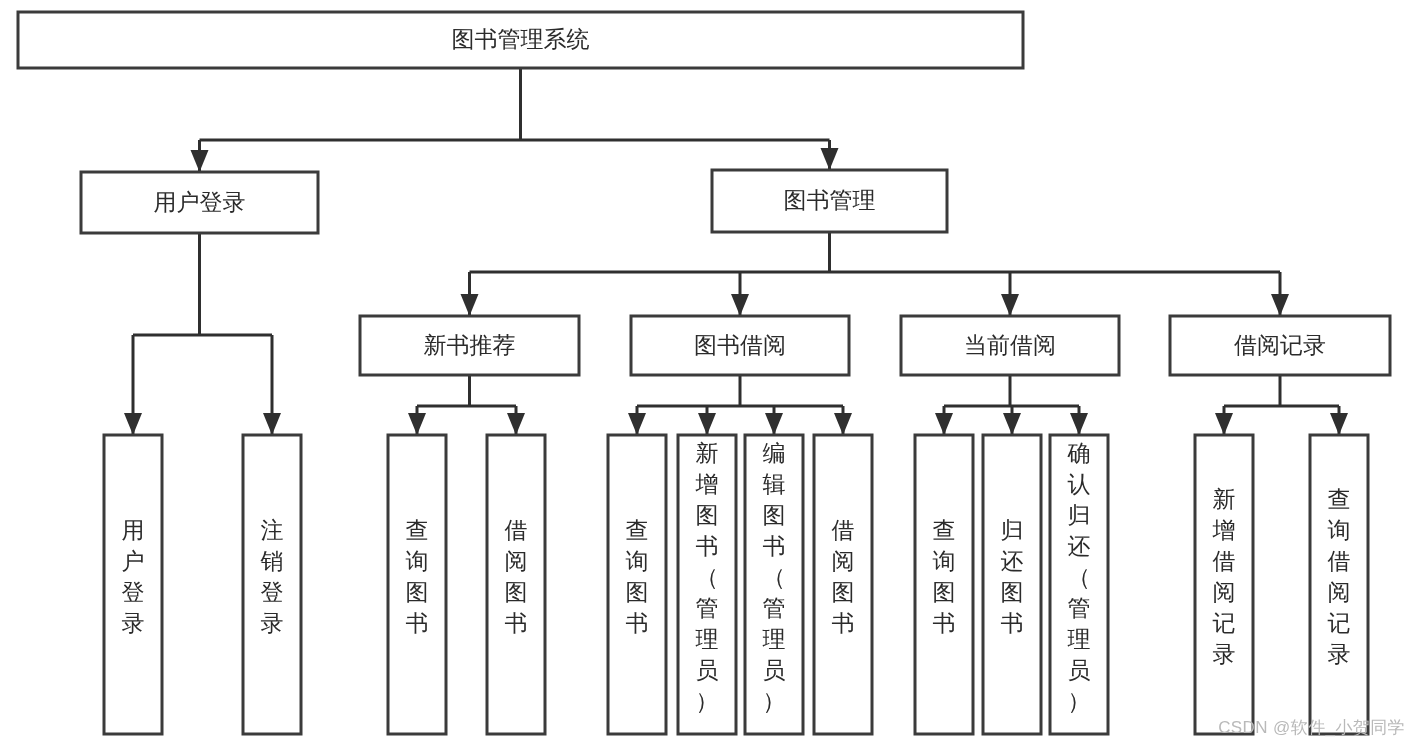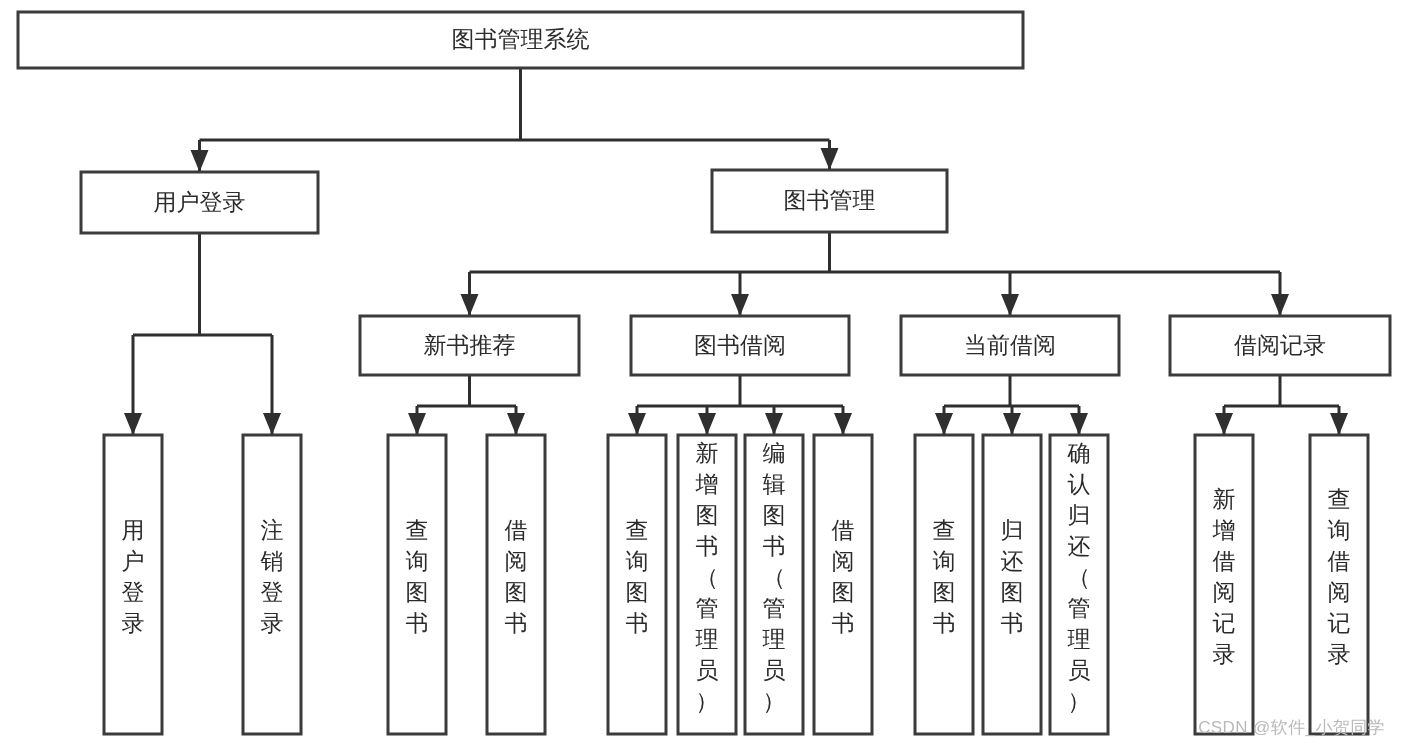--- a/index.html
+++ b/index.html
@@ -51,21 +51,21 @@
     stroke-width: 3;
     fill: none;
     stroke-linecap: butt;
   }
   .arrow-head {
     fill: #2f2f2f;
     stroke: none;
   }
   .watermark {
     position: absolute;
-    right: 20px;
+    right: 0;
     bottom: 8px;
     font-family: "Liberation Sans", "DejaVu Sans", sans-serif;
     font-size: 17px;
     color: #b9b9b9;
     letter-spacing: 0.4px;
     white-space: nowrap;
     user-select: none;
   }
 </style>
 </head>

